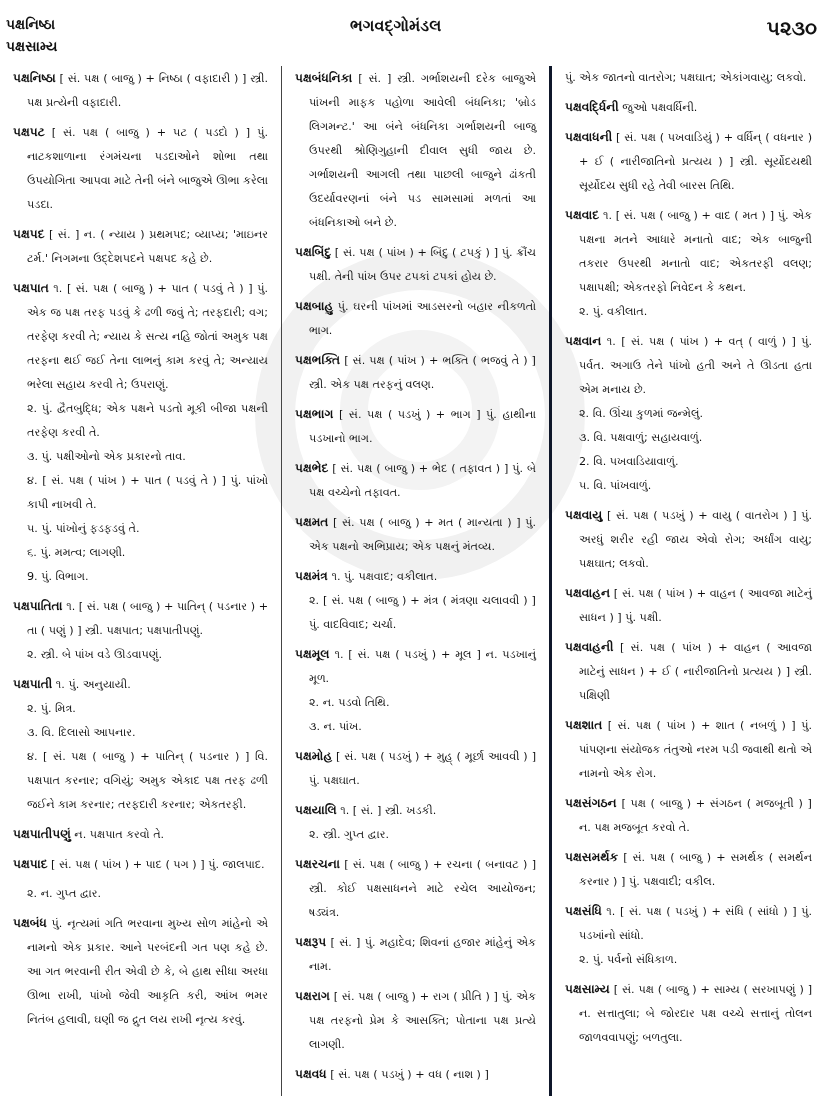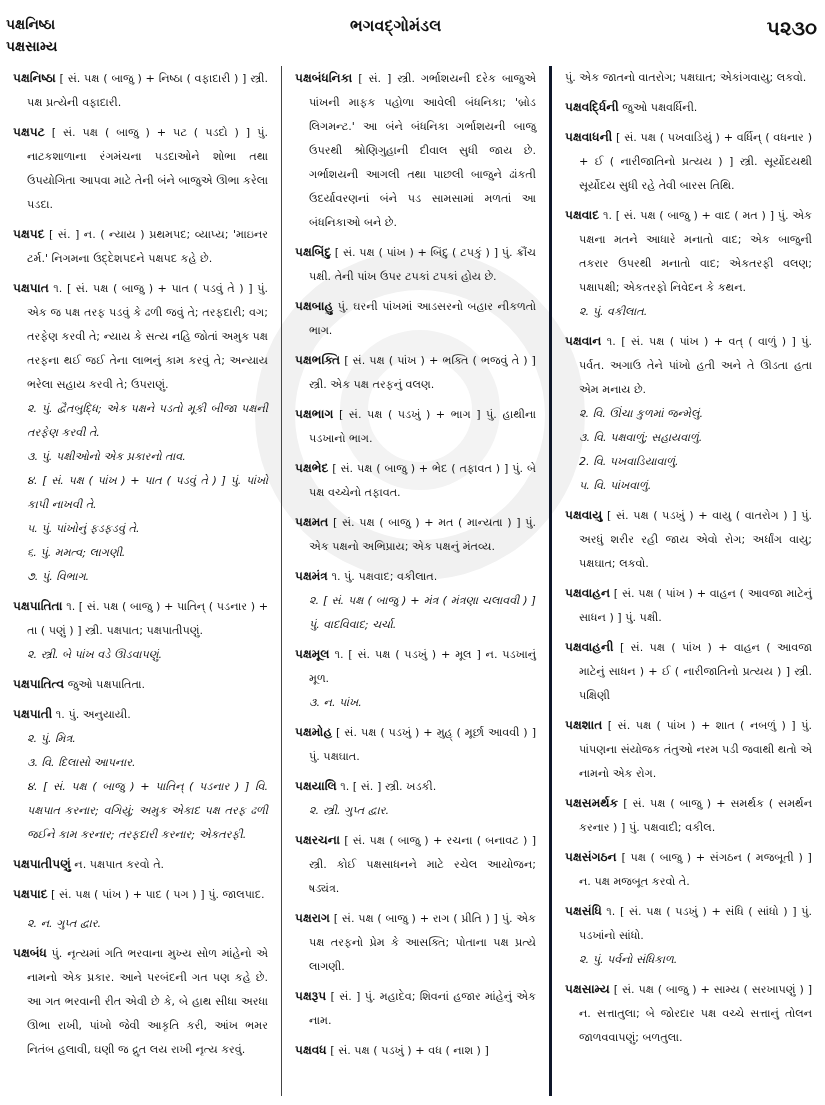--- a/index.html
+++ b/index.html
@@ -27,21 +27,21 @@
     position: absolute; left: 0; top: 66px; width: 825px; height: 1030px;
     display: flex; z-index: 1;
   }
   .col { box-sizing: border-box; padding: 0 13px; font-size: 11.2px; line-height: 24px; }
   .col1 { width: 282px; border-right: 1px solid #444; }
   .col2 { width: 270px; border-right: 3px solid #0f172a; }
   .col3 { width: 273px; }
   .entry { margin-bottom: 5px; text-align: justify; }
   .entry .hw { font-weight: bold; font-size: 12.2px; }
   .entry .body { }
-  .sense { padding-left: 14px; text-align: justify; font-style: italic; }
+  .sense { padding-left: 14px; text-align: justify; }
   .hang { padding-left: 14px; text-indent: -14px; }
 </style>
 </head>
 <body>
 
 <div class="watermark"></div>
 <div class="watermark2"></div>
 
 <div class="header">
   <div class="hdr-left1">પક્ષનિષ્ઠા</div>
@@ -61,28 +61,25 @@
       <div class="entry">
         <div class="hang"><span class="hw">પક્ષપદ</span> <span class="body">[ સં. ] ન. ( ન્યાય ) પ્રથમપદ; વ્યાપ્ય; 'માઇનર ટર્મ.' નિગમના ઉદ્દેશપદને પક્ષપદ કહે છે.</span></div>
       </div>
       <div class="entry">
         <div class="hang"><span class="hw">પક્ષપાત</span> <span class="body">૧. [ સં. પક્ષ ( બાજુ ) + પાત ( પડવું તે ) ] પું. એક જ પક્ષ તરફ પડવું કે ઢળી જવું તે; તરફદારી; વગ; તરફેણ કરવી તે; ન્યાય કે સત્ય નહિ જોતાં અમુક પક્ષ તરફના થઈ જઈ તેના લાભનું કામ કરવું તે; અન્યાય ભરેલા સહાય કરવી તે; ઉપરાણું.</span></div>
         <div class="sense">૨. પું. દ્વૈતબુદ્ધિ; એક પક્ષને પડતો મૂકી બીજા પક્ષની તરફેણ કરવી તે.</div>
         <div class="sense">૩. પું. પક્ષીઓનો એક પ્રકારનો તાવ.</div>
         <div class="sense">૪. [ સં. પક્ષ ( પાંખ ) + પાત ( પડવું તે ) ] પું. પાંખો કાપી નાખવી તે.</div>
         <div class="sense">૫. પું. પાંખોનું ફડફડવું તે.</div>
         <div class="sense">૬. પું. મમત્વ; લાગણી.</div>
-        <div class="sense">૭. પું. વિભાગ.</div>
+        <div class="sense">9. પું. વિભાગ.</div>
       </div>
       <div class="entry">
         <div class="hang"><span class="hw">પક્ષપાતિતા</span> <span class="body">૧. [ સં. પક્ષ ( બાજુ ) + પાતિન્ ( પડનાર ) + તા ( પણું ) ] સ્ત્રી. પક્ષપાત; પક્ષપાતીપણું.</span></div>
         <div class="sense">૨. સ્ત્રી. બે પાંખ વડે ઊડવાપણું.</div>
-      </div>
-      <div class="entry">
-        <div class="hang"><span class="hw">પક્ષપાતિત્વ</span> <span class="body">જુઓ પક્ષપાતિતા.</span></div>
       </div>
       <div class="entry">
         <div class="hang"><span class="hw">પક્ષપાતી</span> <span class="body">૧. પું. અનુયાયી.</span></div>
         <div class="sense">૨. પું. મિત્ર.</div>
         <div class="sense">૩. વિ. દિલાસો આપનાર.</div>
         <div class="sense">૪. [ સં. પક્ષ ( બાજુ ) + પાતિન્ ( પડનાર ) ] વિ. પક્ષપાત કરનાર; વગિયું; અમુક એકાદ પક્ષ તરફ ઢળી જઈને કામ કરનાર; તરફદારી કરનાર; એકતરફી.</div>
       </div>
       <div class="entry">
         <div class="hang"><span class="hw">પક્ષપાતીપણું</span> <span class="body">ન. પક્ષપાત કરવો તે.</span></div>
       </div>
@@ -117,37 +114,38 @@
       </div>
       <div class="entry">
         <div class="hang"><span class="hw">પક્ષમત</span> <span class="body">[ સં. પક્ષ ( બાજુ ) + મત ( માન્યતા ) ] પું. એક પક્ષનો અભિપ્રાય; એક પક્ષનું મંતવ્ય.</span></div>
       </div>
       <div class="entry">
         <div class="hang"><span class="hw">પક્ષમંત્ર</span> <span class="body">૧. પું. પક્ષવાદ; વકીલાત.</span></div>
         <div class="sense">૨. [ સં. પક્ષ ( બાજુ ) + મંત્ર ( મંત્રણા ચલાવવી ) ] પું. વાદવિવાદ; ચર્ચા.</div>
       </div>
       <div class="entry">
         <div class="hang"><span class="hw">પક્ષમૂલ</span> <span class="body">૧. [ સં. પક્ષ ( પડખું ) + મૂલ ] ન. પડખાનું મૂળ.</span></div>
+        <div class="sense">૨. ન. પડવો તિથિ.</div>
         <div class="sense">૩. ન. પાંખ.</div>
       </div>
       <div class="entry">
         <div class="hang"><span class="hw">પક્ષમોહ</span> <span class="body">[ સં. પક્ષ ( પડખું ) + મુહ્ ( મૂર્છા આવવી ) ] પું. પક્ષઘાત.</span></div>
       </div>
       <div class="entry">
         <div class="hang"><span class="hw">પક્ષયાલિ</span> <span class="body">૧. [ સં. ] સ્ત્રી. ખડકી.</span></div>
         <div class="sense">૨. સ્ત્રી. ગુપ્ત દ્વાર.</div>
       </div>
       <div class="entry">
         <div class="hang"><span class="hw">પક્ષરચના</span> <span class="body">[ સં. પક્ષ ( બાજુ ) + રચના ( બનાવટ ) ] સ્ત્રી. કોઈ પક્ષસાધનને માટે રચેલ આયોજન; ષડ્યંત્ર.</span></div>
       </div>
       <div class="entry">
-        <div class="hang"><span class="hw">પક્ષરાગ</span> <span class="body">[ સં. પક્ષ ( બાજુ ) + રાગ ( પ્રીતિ ) ] પું. એક પક્ષ તરફનો પ્રેમ કે આસક્તિ; પોતાના પક્ષ પ્રત્યે લાગણી.</span></div>
+        <div class="hang"><span class="hw">પક્ષરૂપ</span> <span class="body">[ સં. ] પું. મહાદેવ; શિવનાં હજાર માંહેનું એક નામ.</span></div>
       </div>
       <div class="entry">
-        <div class="hang"><span class="hw">પક્ષરૂપ</span> <span class="body">[ સં. ] પું. મહાદેવ; શિવનાં હજાર માંહેનું એક નામ.</span></div>
+        <div class="hang"><span class="hw">પક્ષરાગ</span> <span class="body">[ સં. પક્ષ ( બાજુ ) + રાગ ( પ્રીતિ ) ] પું. એક પક્ષ તરફનો પ્રેમ કે આસક્તિ; પોતાના પક્ષ પ્રત્યે લાગણી.</span></div>
       </div>
       <div class="entry">
         <div class="hang"><span class="hw">પક્ષવધ</span> <span class="body">[ સં. પક્ષ ( પડખું ) + વધ ( નાશ ) ]</span></div>
       </div>
     </div>
   <div class="col col3">
       <div class="entry">
         <div class="hang"><span class="body">પું. એક જાતનો વાતરોગ; પક્ષઘાત; એકાંગવાયુ; લકવો.</span></div>
       </div>
       <div class="entry">
@@ -173,24 +171,24 @@
       <div class="entry">
         <div class="hang"><span class="hw">પક્ષવાહન</span> <span class="body">[ સં. પક્ષ ( પાંખ ) + વાહન ( આવજા માટેનું સાધન ) ] પું. પક્ષી.</span></div>
       </div>
       <div class="entry">
         <div class="hang"><span class="hw">પક્ષવાહની</span> <span class="body">[ સં. પક્ષ ( પાંખ ) + વાહન ( આવજા માટેનું સાધન ) + ઈ ( નારીજાતિનો પ્રત્યય ) ] સ્ત્રી. પક્ષિણી</span></div>
       </div>
       <div class="entry">
         <div class="hang"><span class="hw">પક્ષશાત</span> <span class="body">[ સં. પક્ષ ( પાંખ ) + શાત ( નબળું ) ] પું. પાંપણના સંયોજક તંતુઓ નરમ પડી જવાથી થતો એ નામનો એક રોગ.</span></div>
       </div>
       <div class="entry">
-        <div class="hang"><span class="hw">પક્ષસમર્થક</span> <span class="body">[ સં. પક્ષ ( બાજુ ) + સમર્થક ( સમર્થન કરનાર ) ] પું. પક્ષવાદી; વકીલ.</span></div>
+        <div class="hang"><span class="hw">પક્ષસંગઠન</span> <span class="body">[ પક્ષ ( બાજુ ) + સંગઠન ( મજબૂતી ) ] ન. પક્ષ મજબૂત કરવો તે.</span></div>
       </div>
       <div class="entry">
-        <div class="hang"><span class="hw">પક્ષસંગઠન</span> <span class="body">[ પક્ષ ( બાજુ ) + સંગઠન ( મજબૂતી ) ] ન. પક્ષ મજબૂત કરવો તે.</span></div>
+        <div class="hang"><span class="hw">પક્ષસમર્થક</span> <span class="body">[ સં. પક્ષ ( બાજુ ) + સમર્થક ( સમર્થન કરનાર ) ] પું. પક્ષવાદી; વકીલ.</span></div>
       </div>
       <div class="entry">
         <div class="hang"><span class="hw">પક્ષસંધિ</span> <span class="body">૧. [ સં. પક્ષ ( પડખું ) + સંધિ ( સાંધો ) ] પું. પડખાંનો સાંધો.</span></div>
         <div class="sense">૨. પું. પર્વનો સંધિકાળ.</div>
       </div>
       <div class="entry">
         <div class="hang"><span class="hw">પક્ષસામ્ય</span> <span class="body">[ સં. પક્ષ ( બાજુ ) + સામ્ય ( સરખાપણું ) ] ન. સત્તાતુલા; બે જોરદાર પક્ષ વચ્ચે સત્તાનું તોલન જાળવવાપણું; બળતુલા.</span></div>
       </div>
     </div>
 </div>

